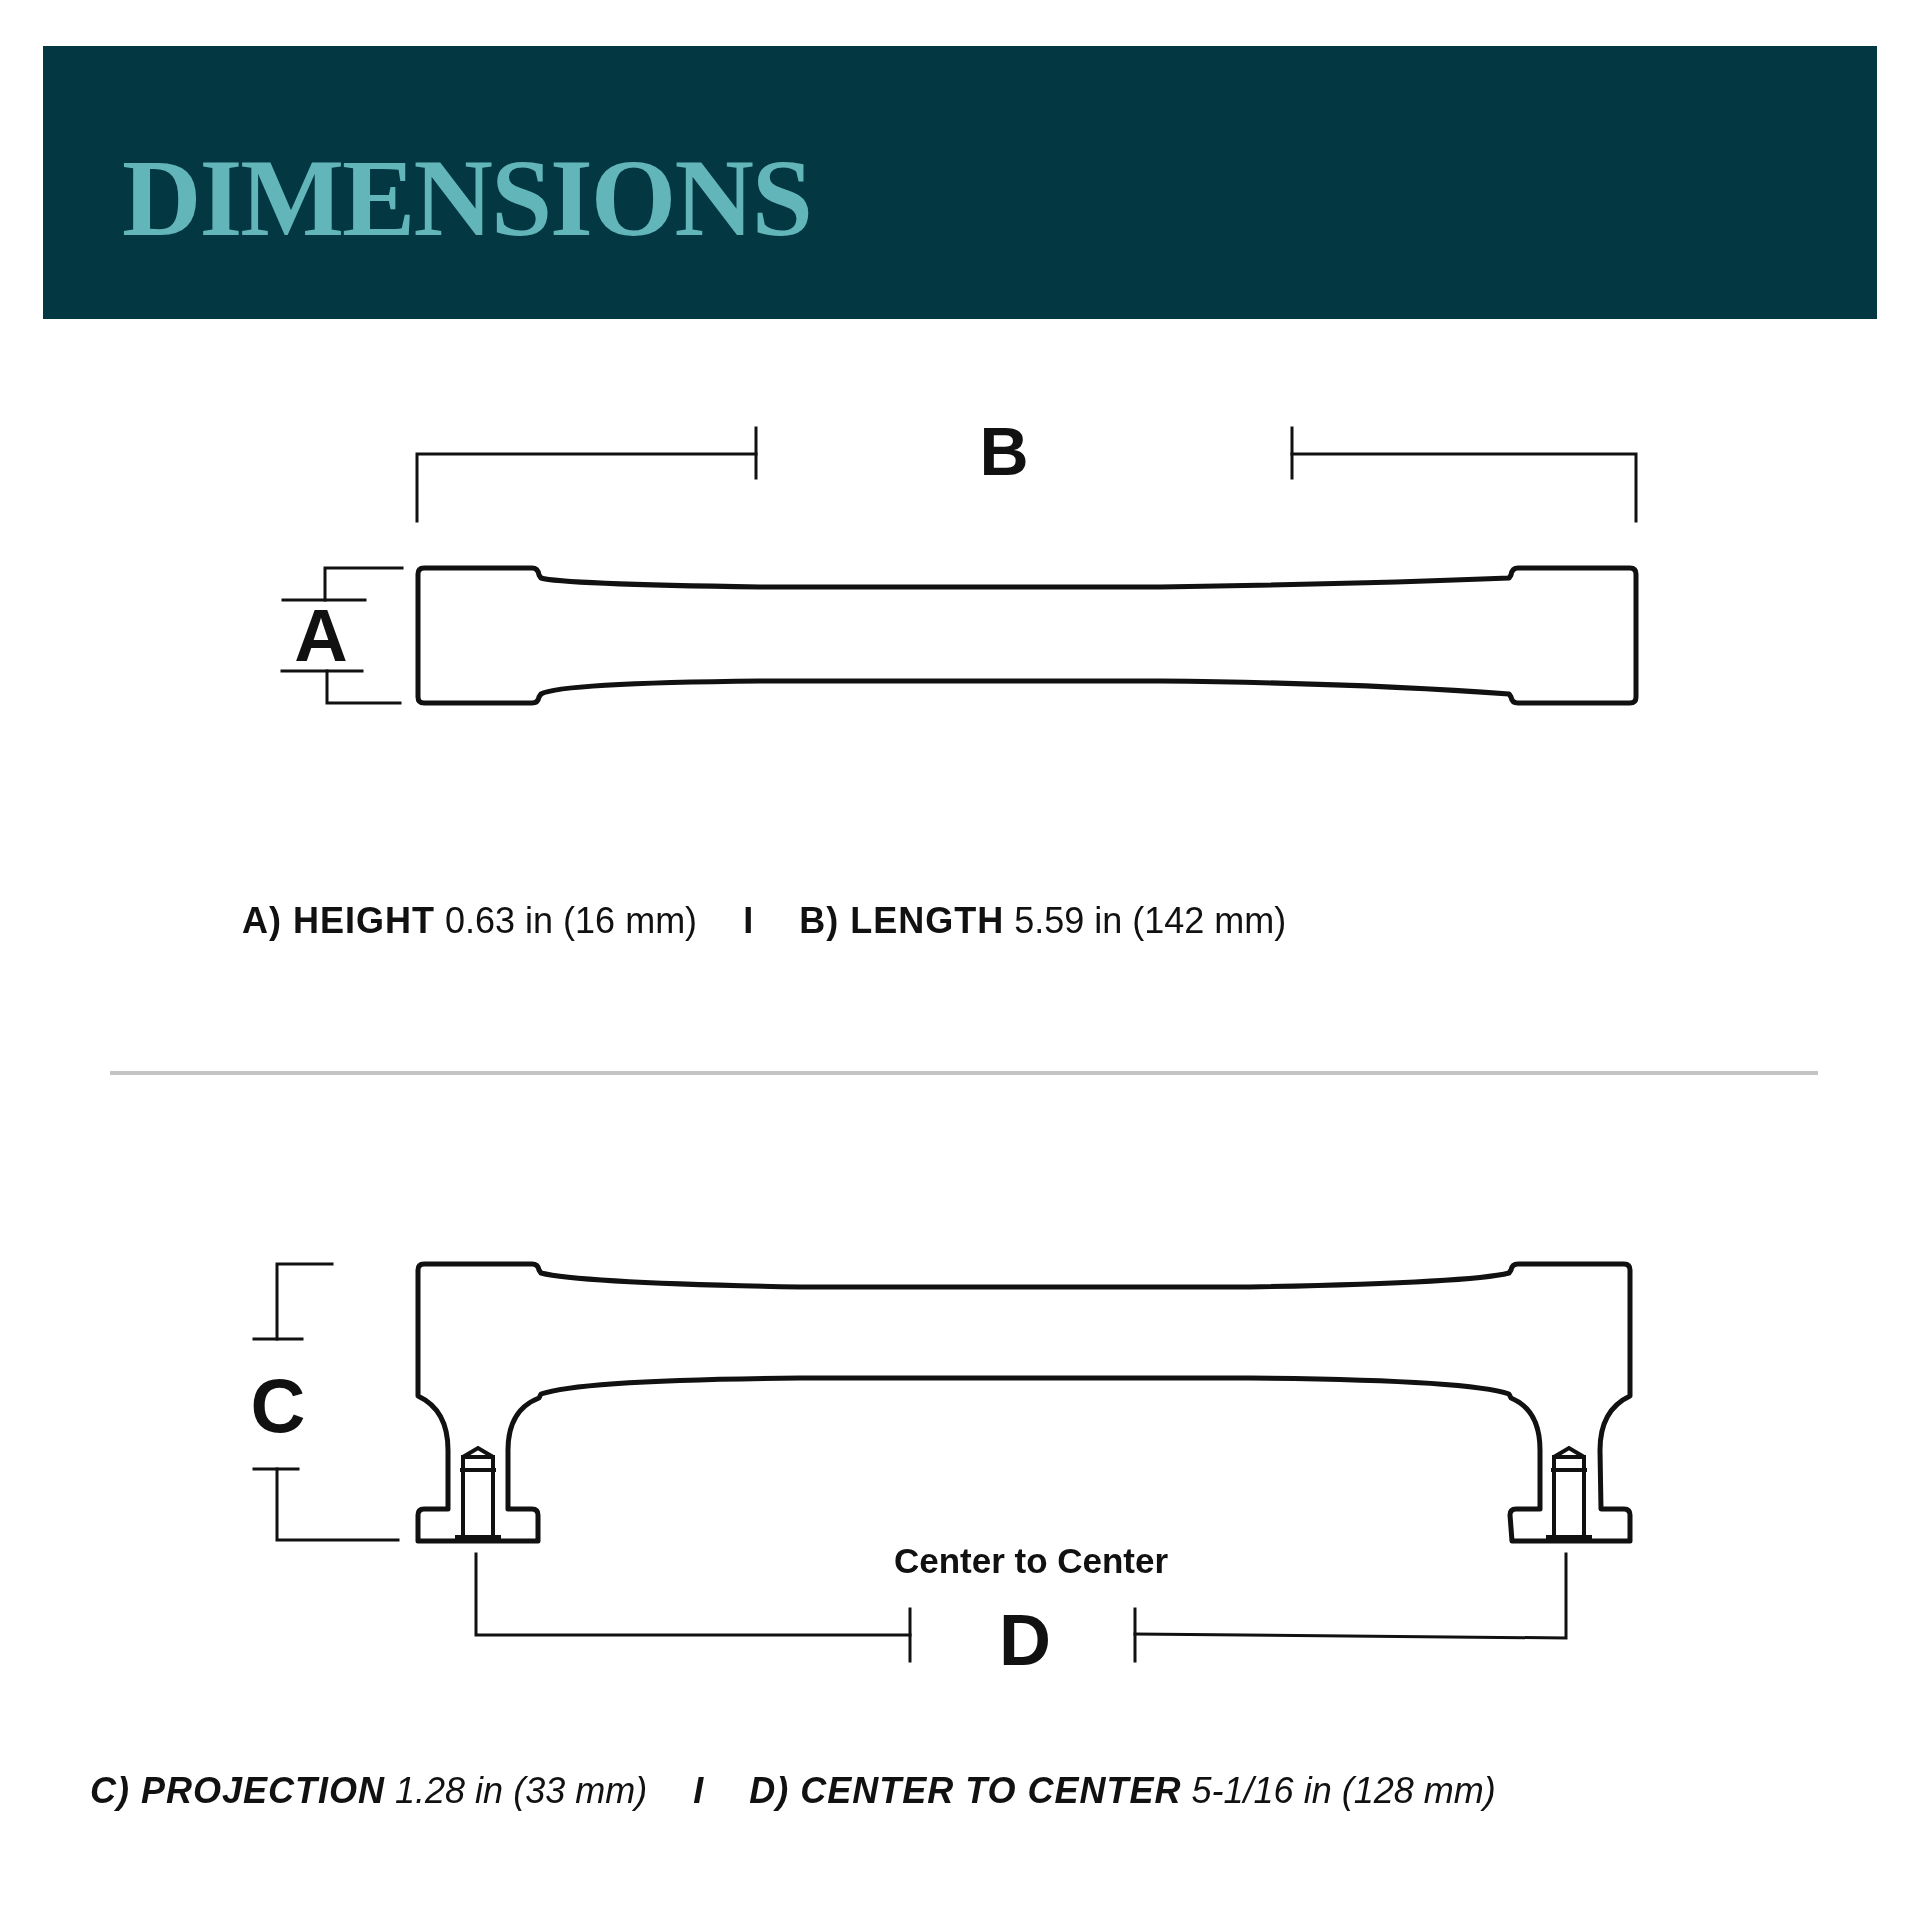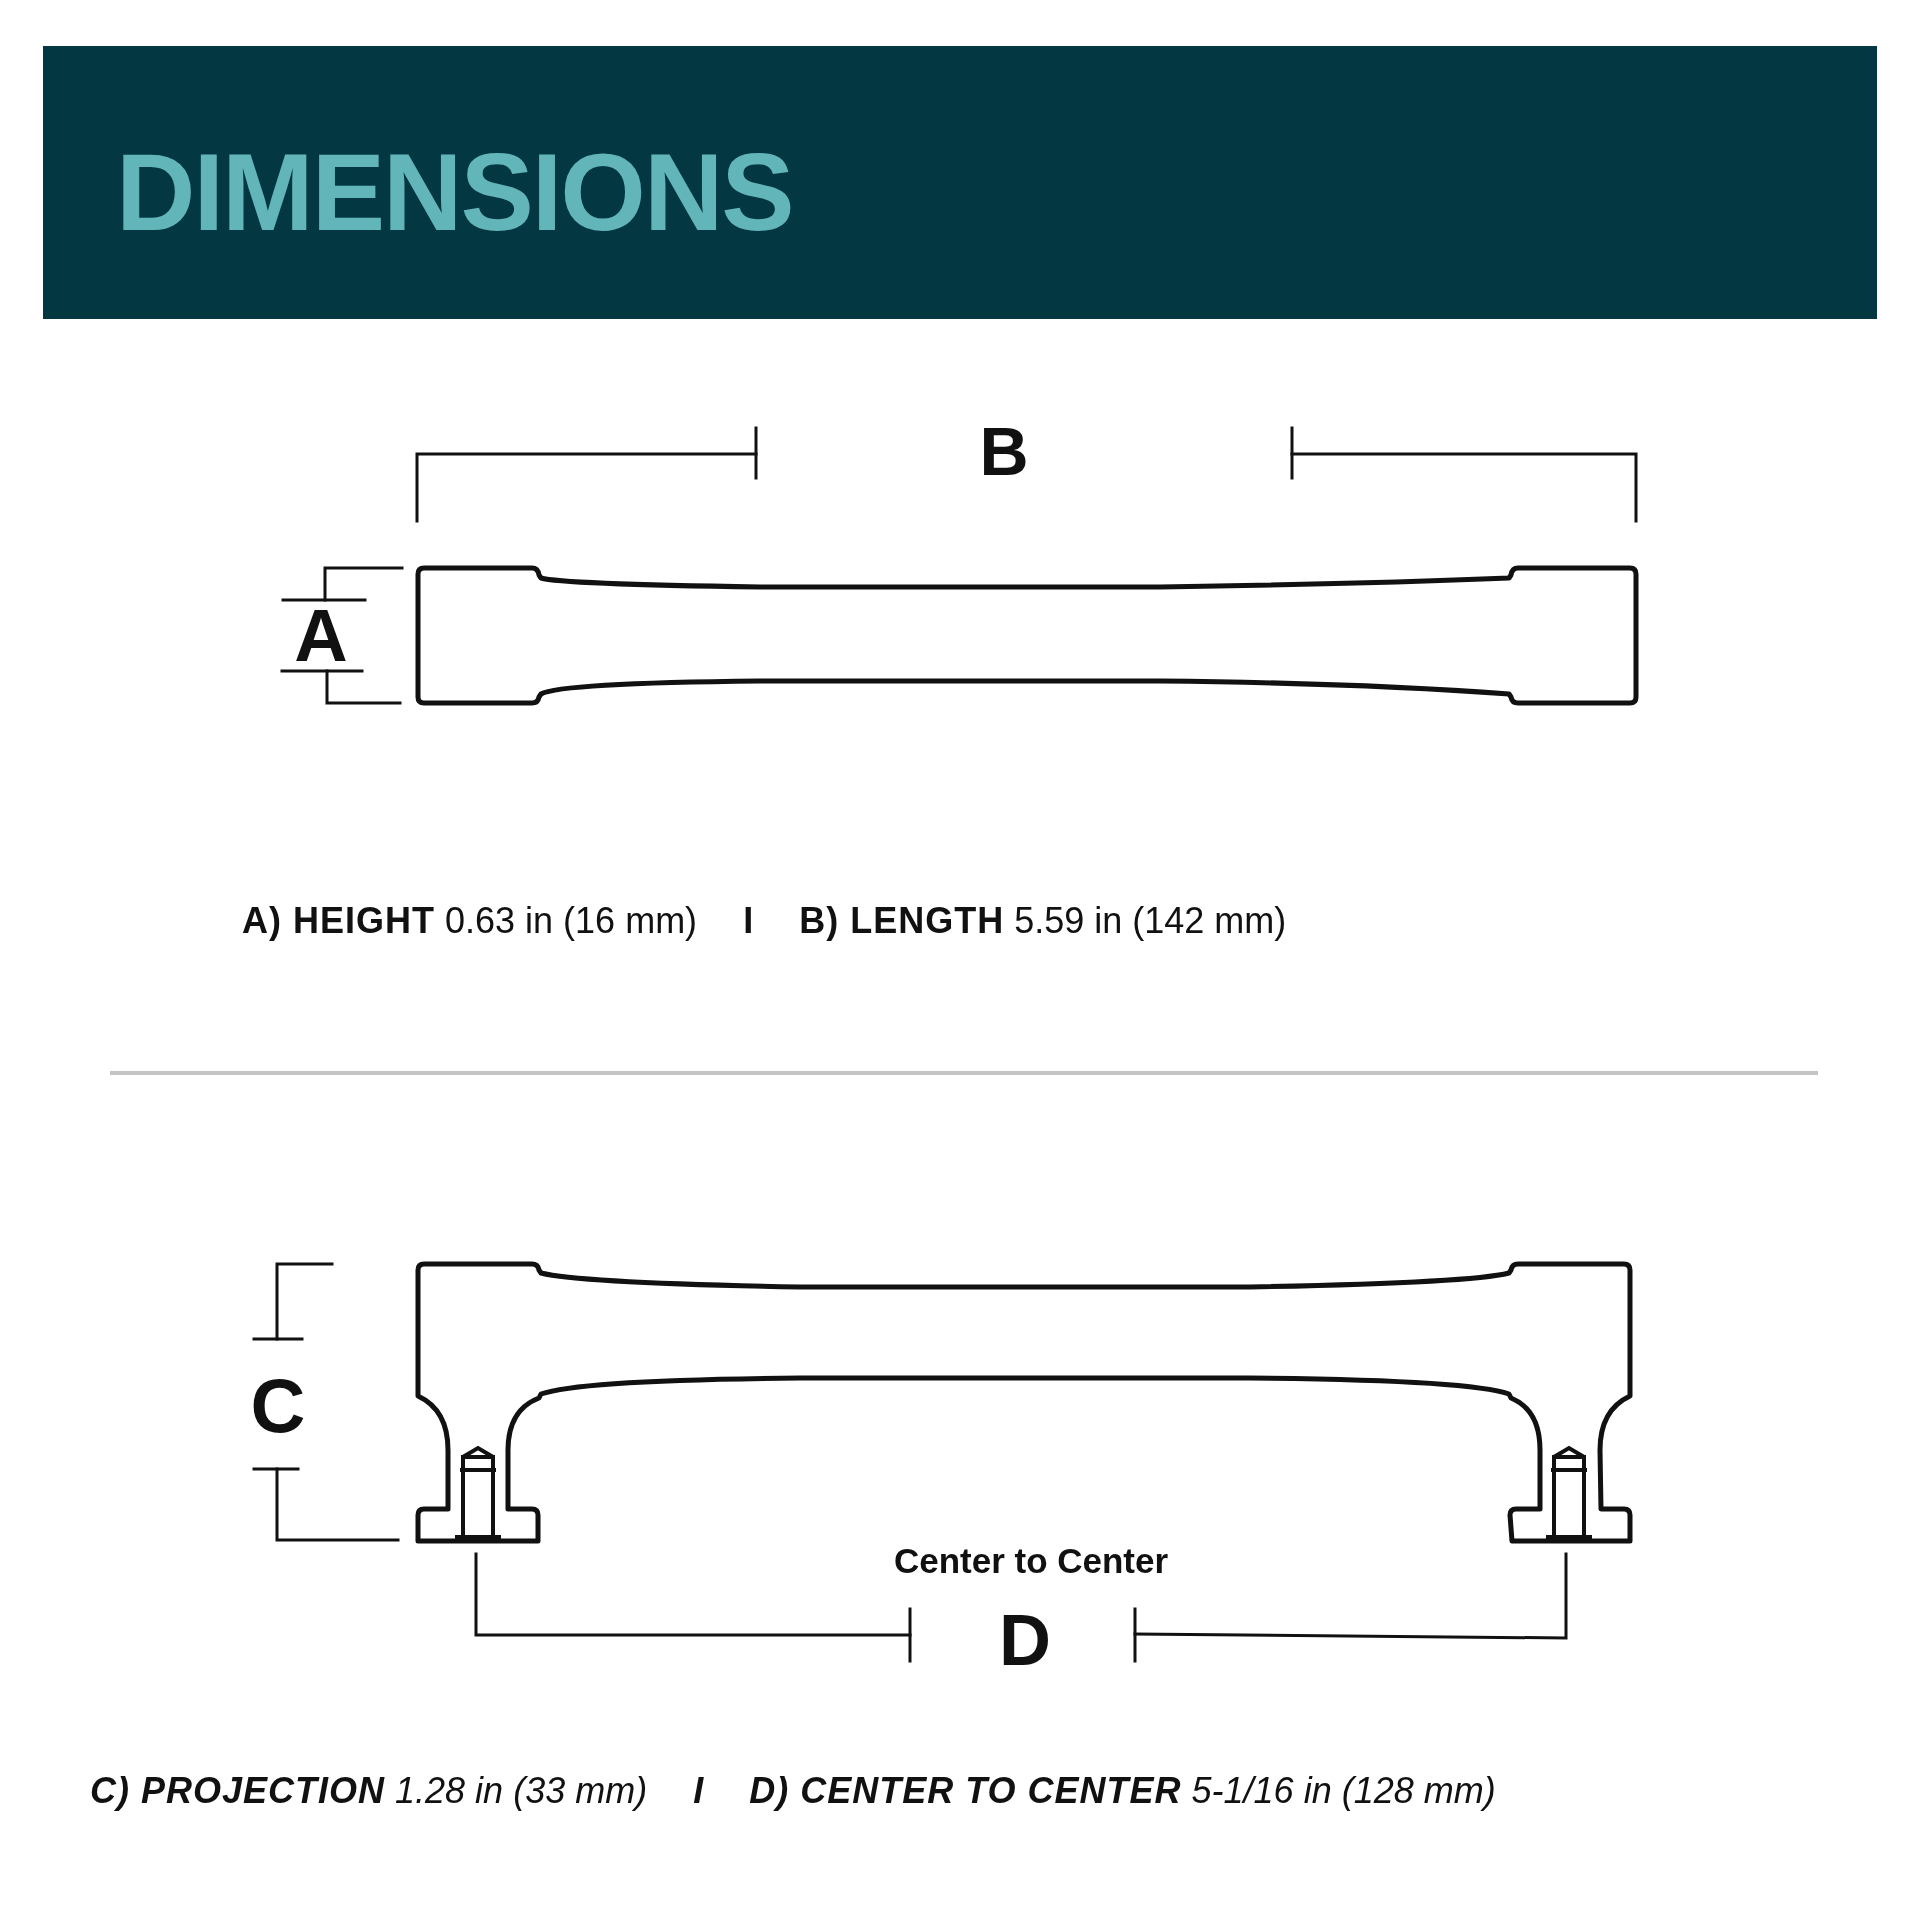--- a/index.html
+++ b/index.html
@@ -1,21 +1,21 @@
 <!DOCTYPE html>
 <html><head>
 <meta charset="utf-8">
 <style>
   html, body { margin: 0; padding: 0; background: #ffffff; }
   body { width: 1920px; height: 1920px; position: relative; overflow: hidden;
          font-family: "Liberation Sans", "DejaVu Sans", sans-serif; color: #111111; }
   .banner { position: absolute; left: 43px; top: 46px; width: 1834px; height: 273px;
             background: #033842; }
-  .banner-title { position: absolute; left: 112px; top: 118px; margin: 4px;
-                  font-family: Liberation Sans, sans-serif; font-weight: 700;
+  .banner-title { position: absolute; left: 112px; top: 118px; margin: 10px;
+                  font-family: Liberation Serif, serif; font-weight: 700;
                   font-size: 110px; line-height: 140px; letter-spacing: -2px; color: #62b5b8; }
   .drawing { position: absolute; left: 0; top: 0; width: 1920px; height: 1920px; }
   .drawing text { font-family: "Liberation Sans", sans-serif; font-weight: 700; fill: #111111; }
   .caption { position: absolute; white-space: nowrap; font-size: 36px; line-height: 50px; color: #111111; }
   .caption .lbl { font-weight: 700; letter-spacing: 1px; }
   .caption .val { font-weight: 400; }
   .caption .sep { font-weight: 700; display: inline-block; margin: 0 36px; }
   .caption-1 { left: 242px; top: 896px; }
   .caption-2 { left: 90px; top: 1766px; font-style: italic; }
   .divider { position: absolute; left: 110px; top: 1071px; width: 1708px; height: 4px; background: #c4c4c4; }

